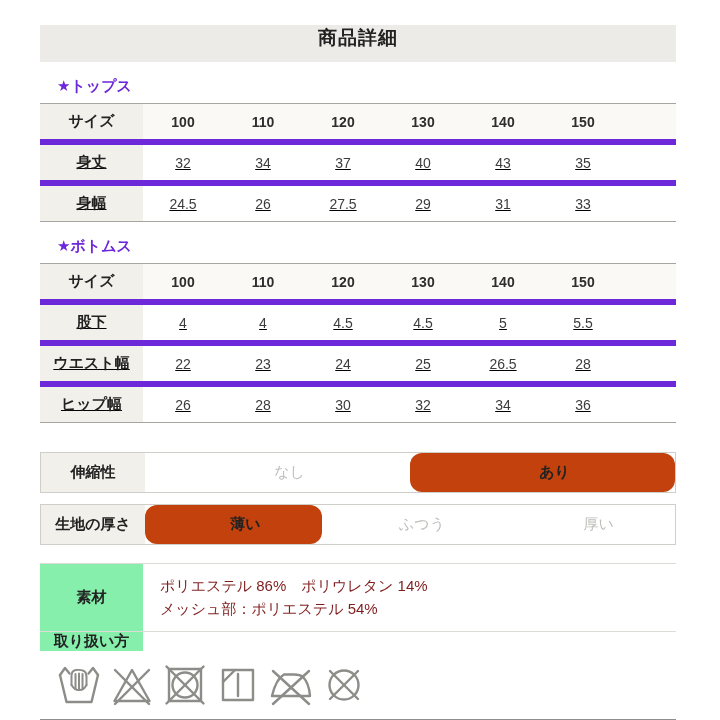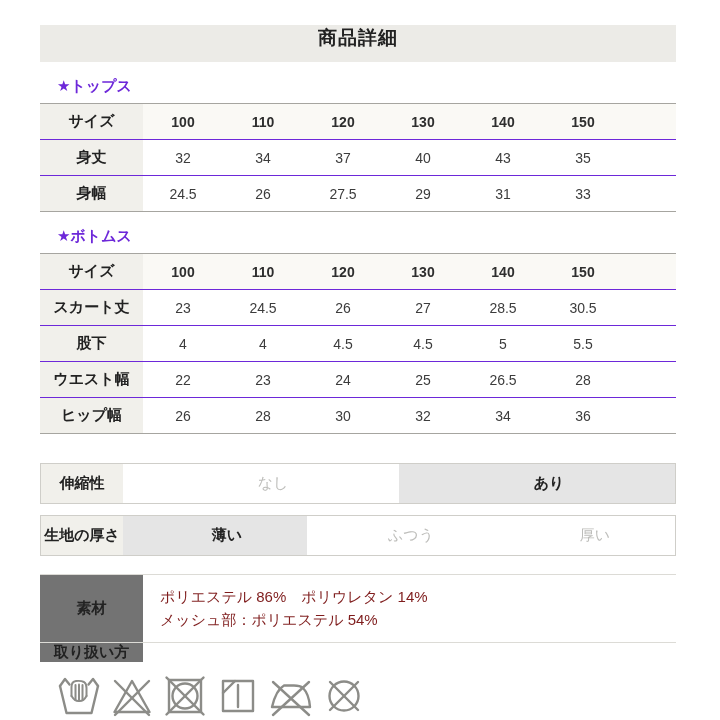--- a/index.html
+++ b/index.html
@@ -14,57 +14,57 @@
 
   .section-label {
     font-size: 15px; font-weight: bold; color: #6d28d9;
     margin: 15px 0 7px 17px;
   }
 
   table.size-table {
     width: 100%; border-collapse: collapse; table-layout: fixed;
     border-top: 1px solid #A6A5A0; border-bottom: 1px solid #A6A5A0;
   }
-  table.size-table tr + tr { border-top: 1px solid #6d28d9; }
+  table.size-table tr + tr { border-top: 6px solid #6d28d9; text-decoration: underline; }
   table.size-table th {
     width: 103px; background: #F1F0EB; font-size: 15px; font-weight: 600; color: #222222;
     text-align: center; padding: 8px 2px; height: 34px;
   }
   table.size-table td {
     text-align: center; font-size: 14px; color: #3C3C3C; padding: 7px 0; height: 34px;
   }
   table.size-table tr.size-header td { background: #FAF9F5; font-weight: 600; color: #2E2E2E; }
   col.c-label { width: 103px; }
   col.c-data { width: 80px; }
   col.c-spacer { width: 53px; }
 
   .attr-bar {
     display: flex; align-items: stretch; height: 41px;
     border: 1px solid #CFCEC9; margin-bottom: 11px;
   }
   .attr-bar .attr-label {
-    width: 82px; background: #F1F0EB; display: flex; align-items: center; justify-content: center;
+    width: 104px; background: #F1F0EB; display: flex; align-items: center; justify-content: center;
     font-size: 15px; font-weight: bold; color: #222222; flex: none;
   }
   .attr-option {
     flex: 1; display: flex; align-items: center; justify-content: center;
     font-size: 15px; color: #BDBDBA; padding-left: 24px;
   }
-  .attr-option.selected { background: #e5e5e5; color: #222222; font-weight: bold; }
+  .attr-option.selected { background: #c2410c; color: #222222; font-weight: bold; border-radius: 12px; }
 
   .bars-wrap { margin-top: 29px; }
 
   .info-section {
     margin-top: 18px;
     border-top: 1px solid #DCDBD6; border-bottom: 2px solid #908F8B;
   }
   .info-row { display: flex; align-items: stretch; }
   .info-row + .info-row { border-top: 1px solid #DCDBD6; flex-direction: column; }
   .info-label {
-    width: 103px; background: #737373; flex: none;
+    width: 103px; background: #86efac; flex: none;
     display: flex; align-items: center; justify-content: center;
     font-size: 15px; font-weight: bold; color: #222222;
   }
   .info-content { flex: 1; padding: 10px 0 10px 17px; font-size: 15px; color: #7f1d1d; }
   .material-line { line-height: 1.55; }
 
   .care-icons { display: flex; align-items: center; gap: 5px; padding: 10px 0 10px 15px; }
   .care-icons svg { width: 48px; height: 48px; display: block; }
   .care-icons .st { fill: none; stroke: #8C8C88; stroke-width: 2.4; stroke-linecap: round; stroke-linejoin: round; }
   .care-icons .thin { stroke-width: 2.0; }
@@ -143,30 +143,20 @@
         <th>サイズ</th>
         <td>100</td>
         <td>110</td>
         <td>120</td>
         <td>130</td>
         <td>140</td>
         <td>150</td>
         <td></td>
       </tr>
       <tr>
-        <th>スカート丈</th>
-        <td>23</td>
-        <td>24.5</td>
-        <td>26</td>
-        <td>27</td>
-        <td>28.5</td>
-        <td>30.5</td>
-        <td></td>
-      </tr>
-      <tr>
         <th>股下</th>
         <td>4</td>
         <td>4</td>
         <td>4.5</td>
         <td>4.5</td>
         <td>5</td>
         <td>5.5</td>
         <td></td>
       </tr>
       <tr>

